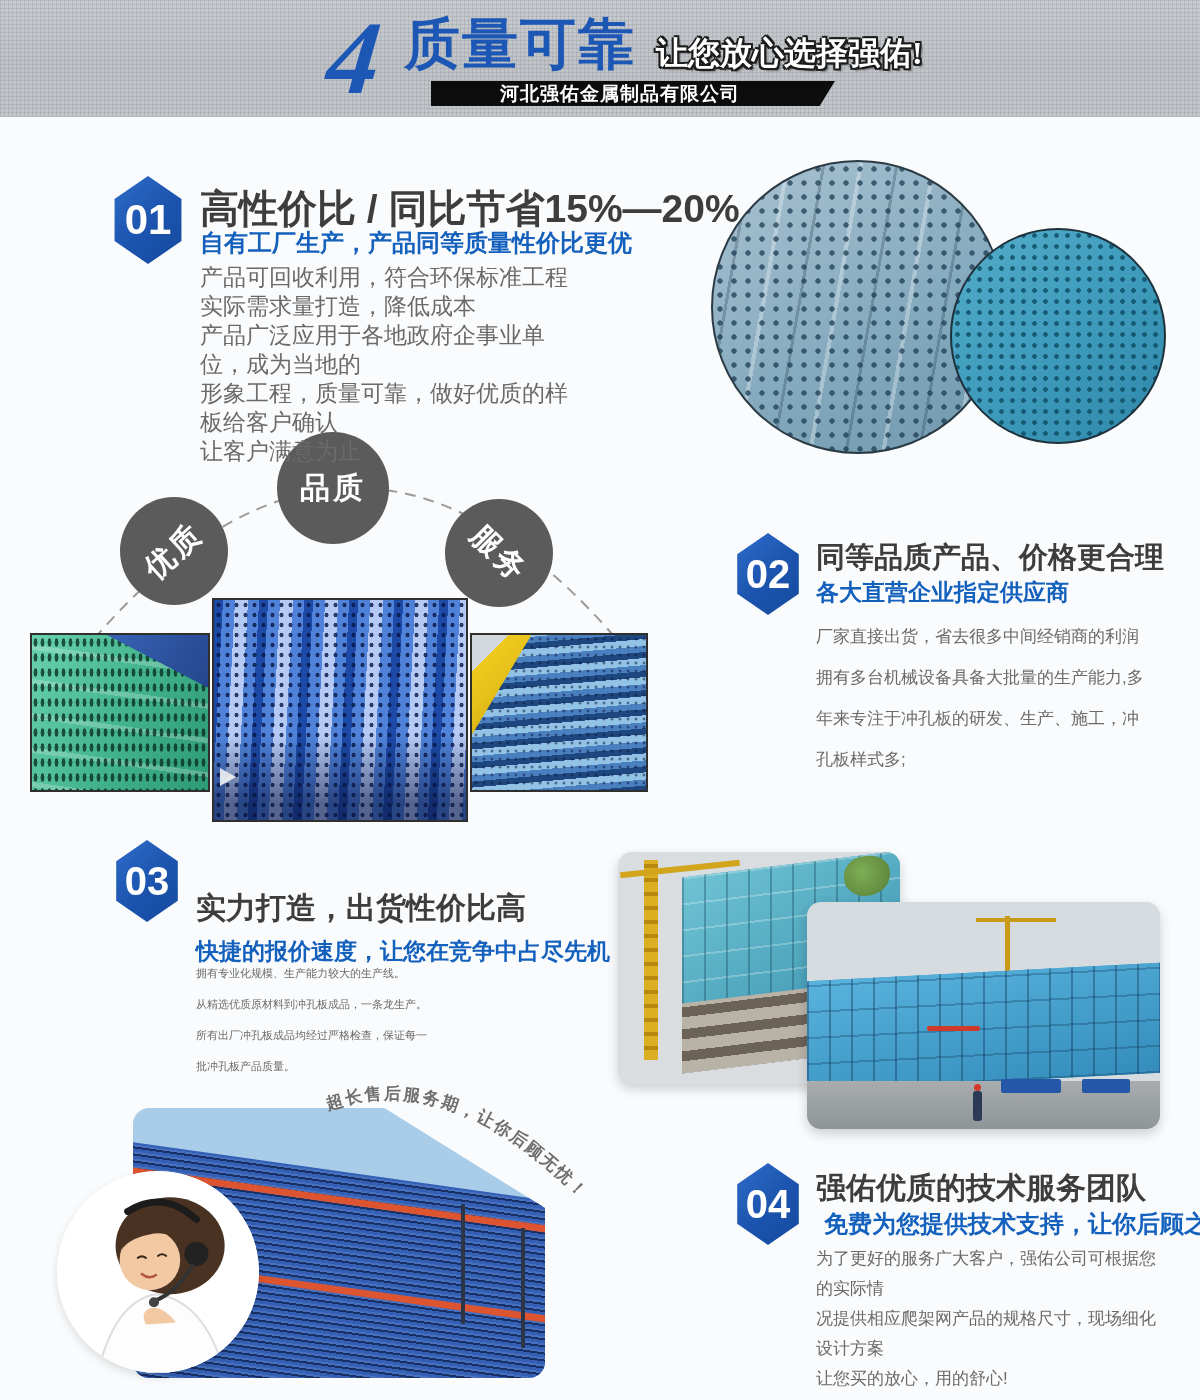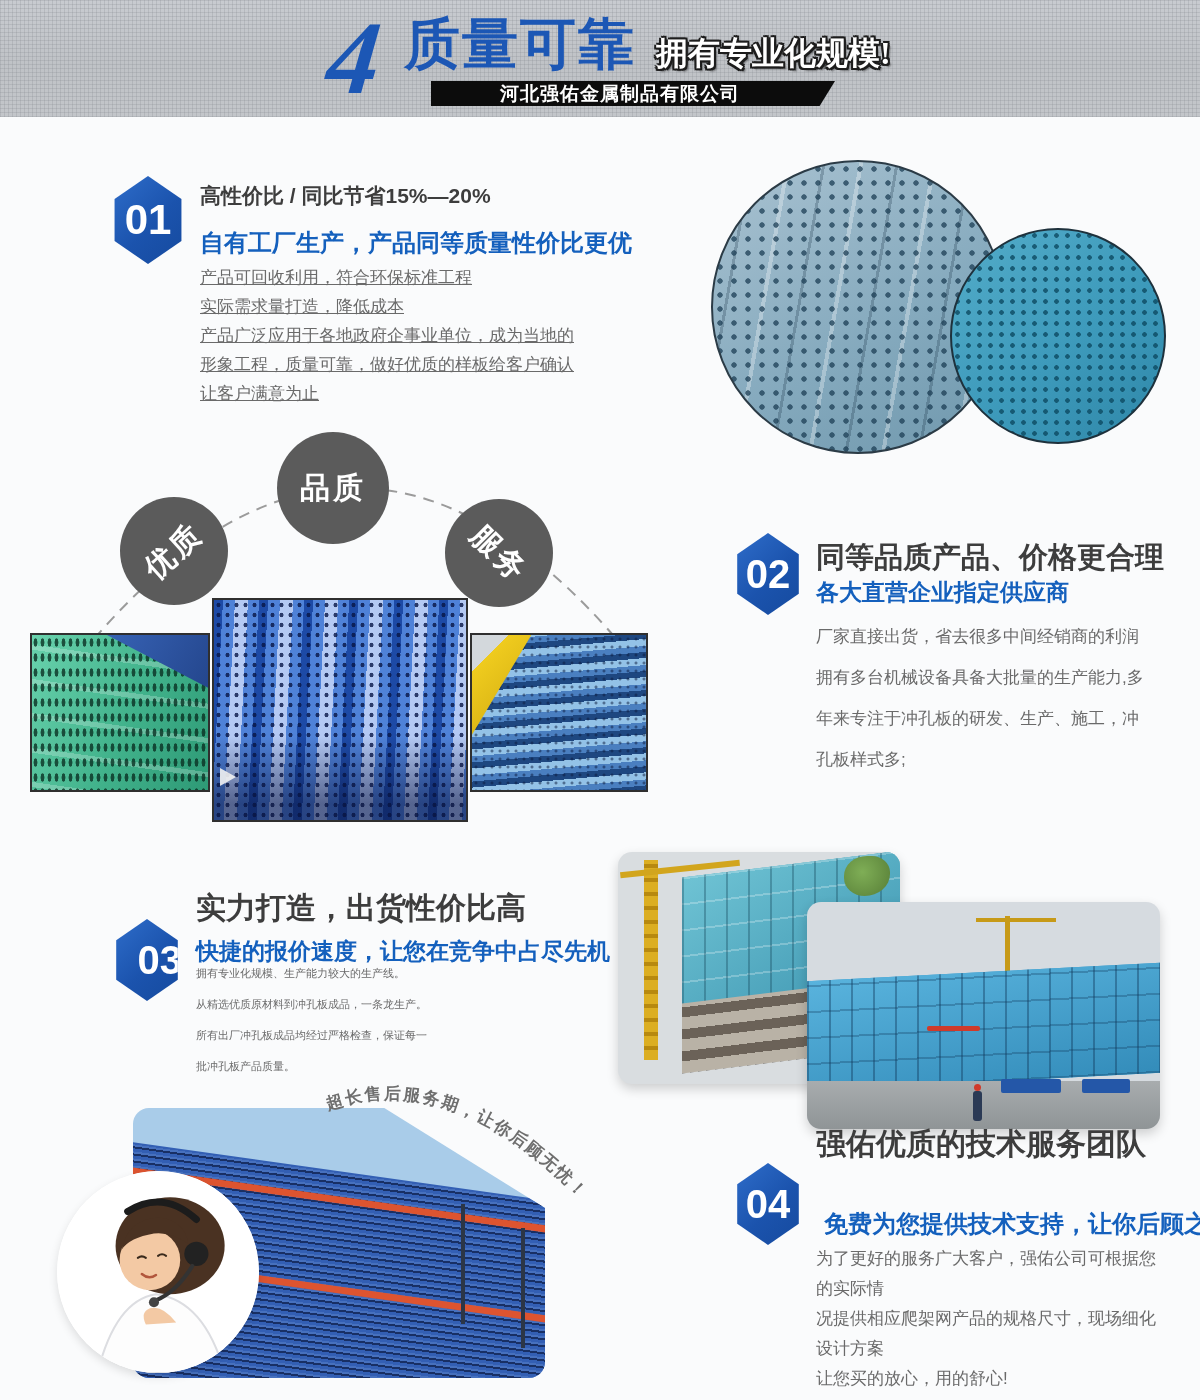--- a/index.html
+++ b/index.html
@@ -144,48 +144,48 @@
   .fence-red1 { left:-10px; top:58px; width:480px; }
   .fence-red2 { left:-10px; top:148px; width:480px; }
   .fence-pole { position:absolute; width:4px; height:120px; background:#2c3646; }
 
   .agent-circle { left:57px; top:1171px; width:202px; height:202px; border-radius:50%; background:#ffffff; box-shadow:0 4px 10px rgba(0,0,0,.12); }
 
   .ribbon-svg { position:absolute; left:298px; top:1062px; width:340px; height:195px; }
 
   
   .hex1 { left:110px; top:176px; width:76px; height:88px; font-size:42px; }
-  .t1  { left:200px; top:182px; font-size:21px; }
+  .t1  { left:200px; top:182px; font-size:39px; }
   .s1  { left:200px; top:227px; font-size:24px; }
-  .b1  { left:200px; top:263px; width:380px; font-size:17px; line-height:29px;text-decoration:underline; }
+  .b1  { left:200px; top:263px; width:380px; font-size:23px; line-height:29px; }
 
   .hex2 { left:733px; top:533px; width:70px; height:82px; font-size:40px; }
   .t2  { left:816px; top:538px; font-size:29px; }
   .s2  { left:816px; top:577px; font-size:23px; }
   .b2  { left:816px; top:616px; width:330px; font-size:17px; line-height:41px; }
 
-  .hex3 { left:112px; top:919px; width:70px; height:82px; font-size:40px;justify-content:flex-end; }
+  .hex3 { left:112px; top:840px; width:70px; height:82px; font-size:40px; }
   .t3  { left:196px; top:888px; font-size:30px; }
   .s3  { left:196px; top:928px; font-size:23px;margin-top:8px; }
   .b3  { left:196px; top:958px; width:350px; font-size:11px; line-height:31px; }
 
   .hex4 { left:733px; top:1163px; width:70px; height:82px; font-size:40px; }
-  .t4  { left:816px; top:1124px; font-size:30px; }
+  .t4  { left:816px; top:1168px; font-size:30px; }
   .s4  { left:824px; top:1208px; font-size:24px; }
   .b4  { left:816px; top:1244px; width:350px; font-size:17px; line-height:30px; }
 </style>
 </head>
 <body>
 
 <div class="canvas">
 
   <header class="hero">
     <div class="big4">4</div>
     <div class="hero-title">质量可靠</div>
-    <div class="hero-slogan">拥有专业化规模!</div>
+    <div class="hero-slogan">让您放心选择强佑!</div>
     <div class="hero-banner">
       <span>河北强佑金属制品有限公司</span>
     </div>
   </header>
 
   <svg class="arc-svg" viewBox="0 0 660 270">
     <path d="M 40 248 Q 326 -113 612 250" fill="none" stroke="#9b9b9b" stroke-width="2" stroke-dasharray="11 8"></path>
   </svg>
 
   <div class="badge" style="left:120px; top:497px; width:108px; height:108px;">

